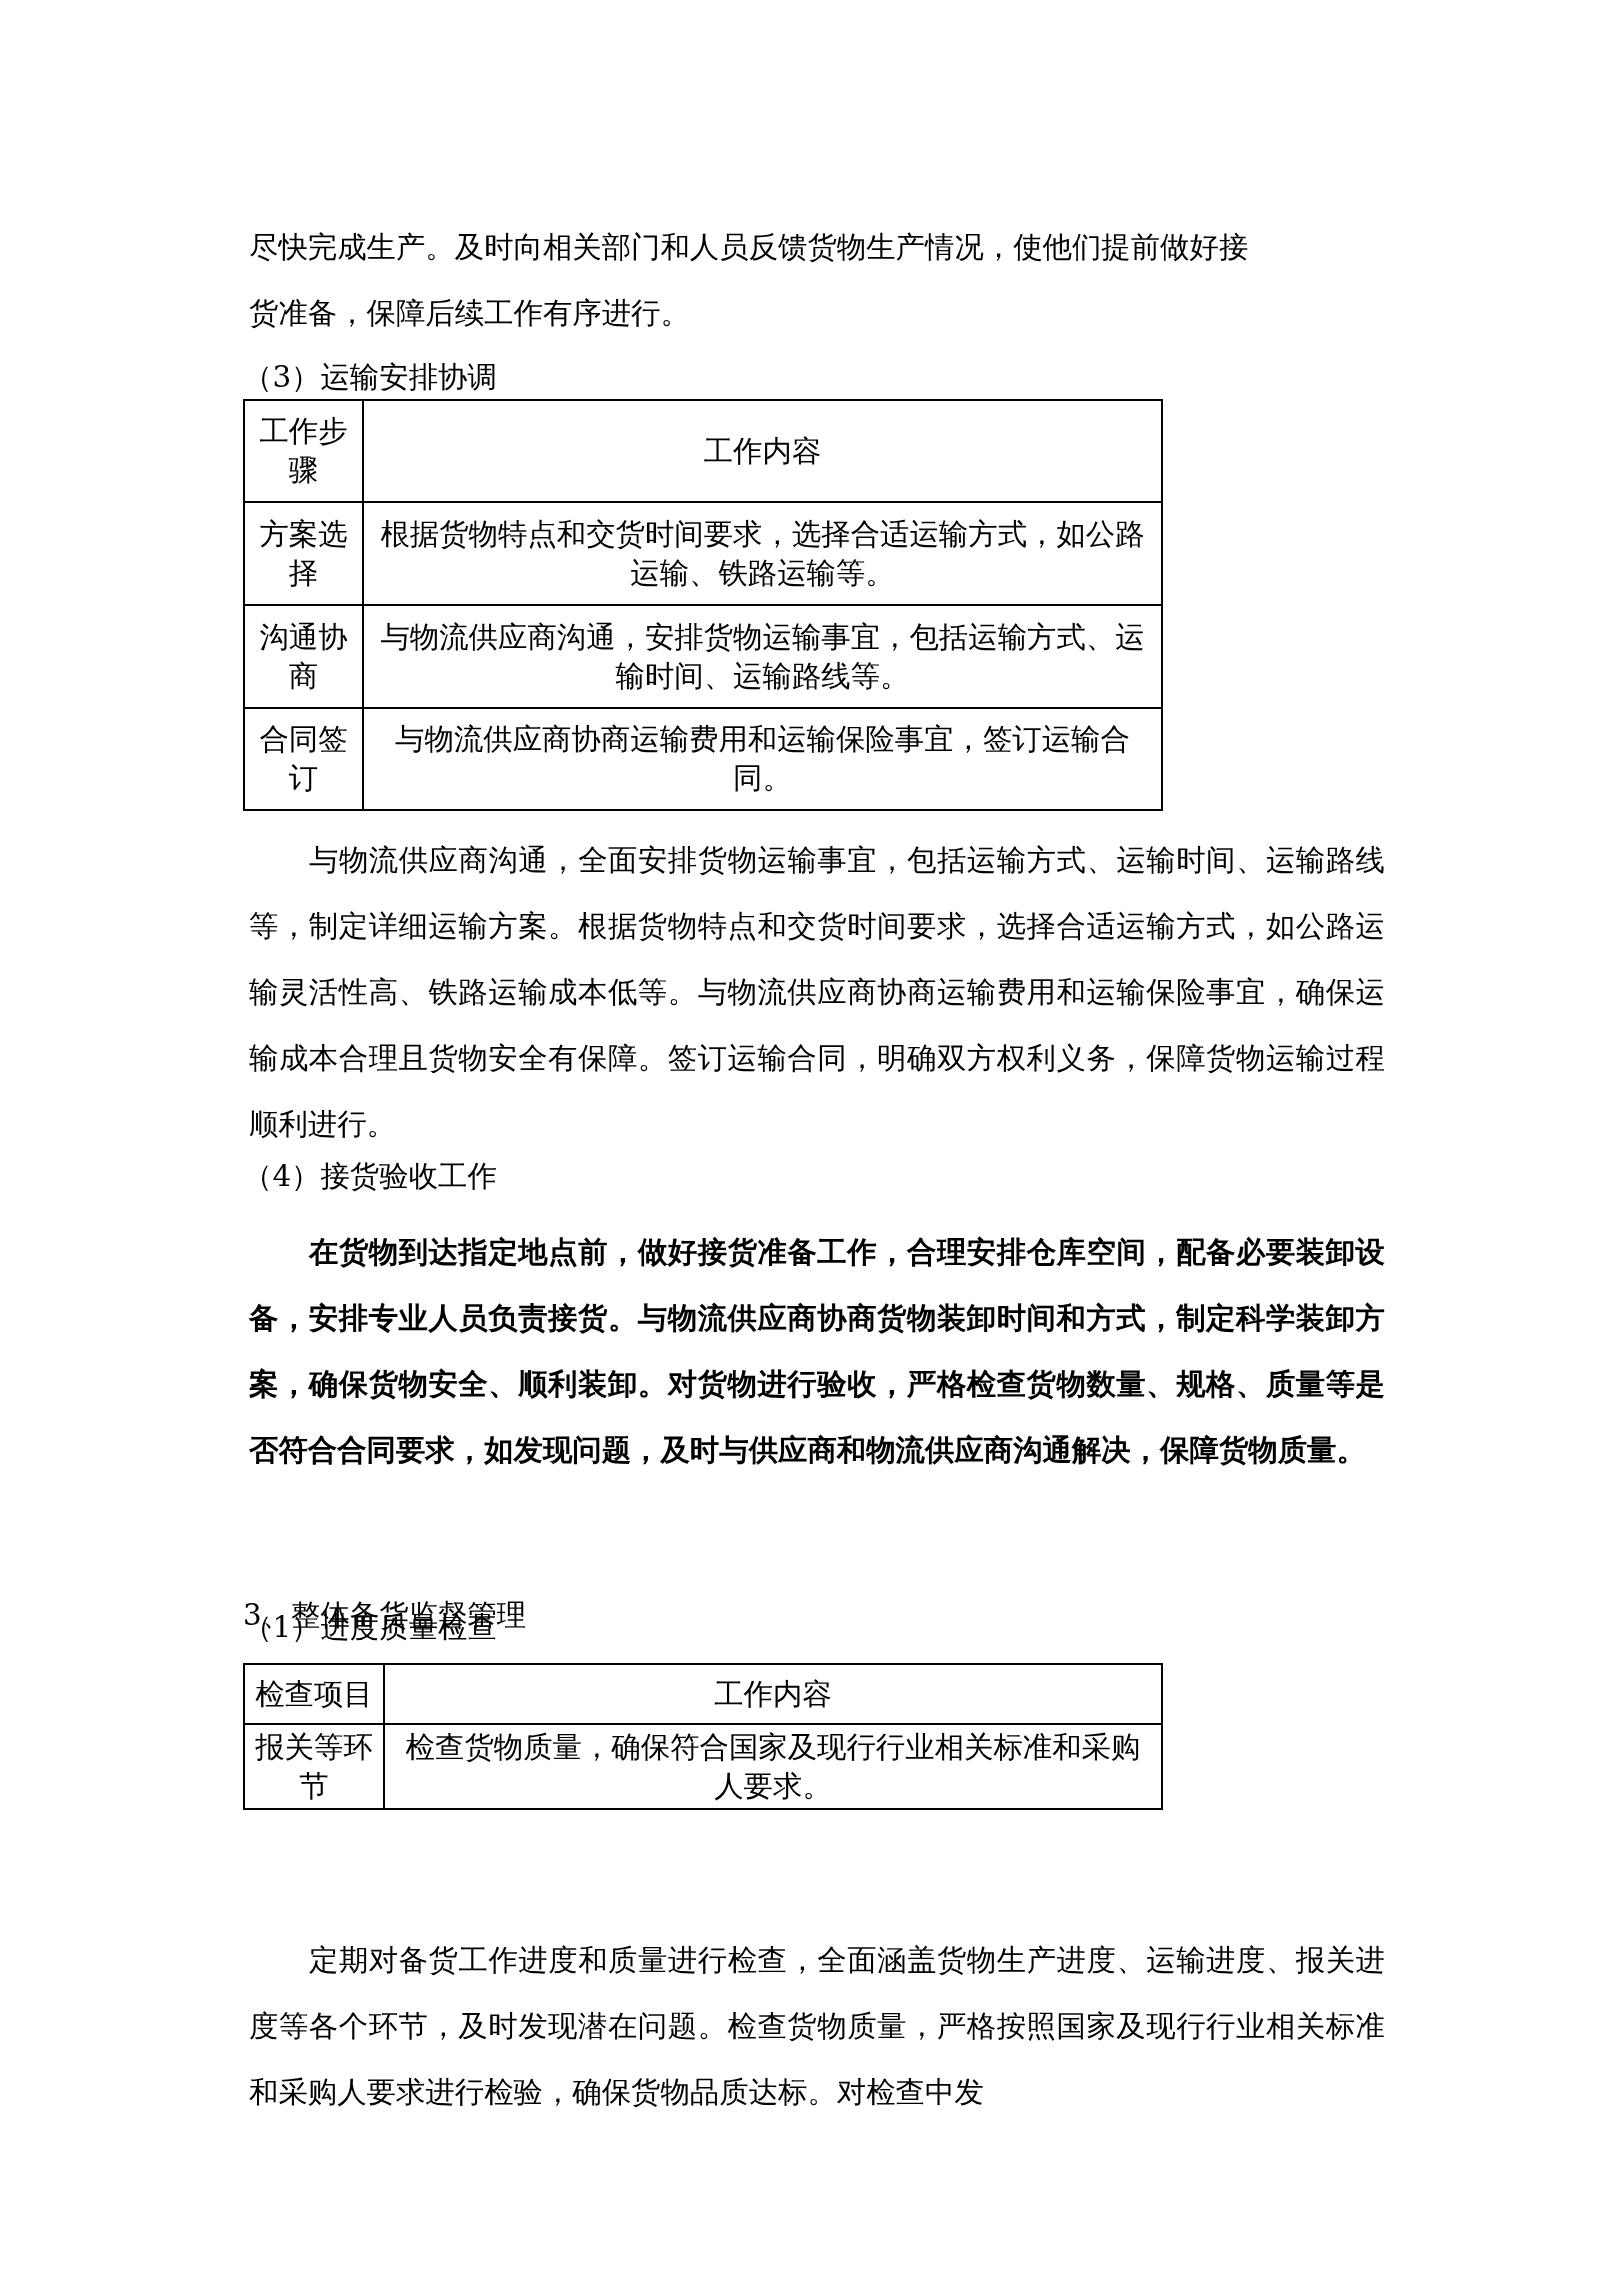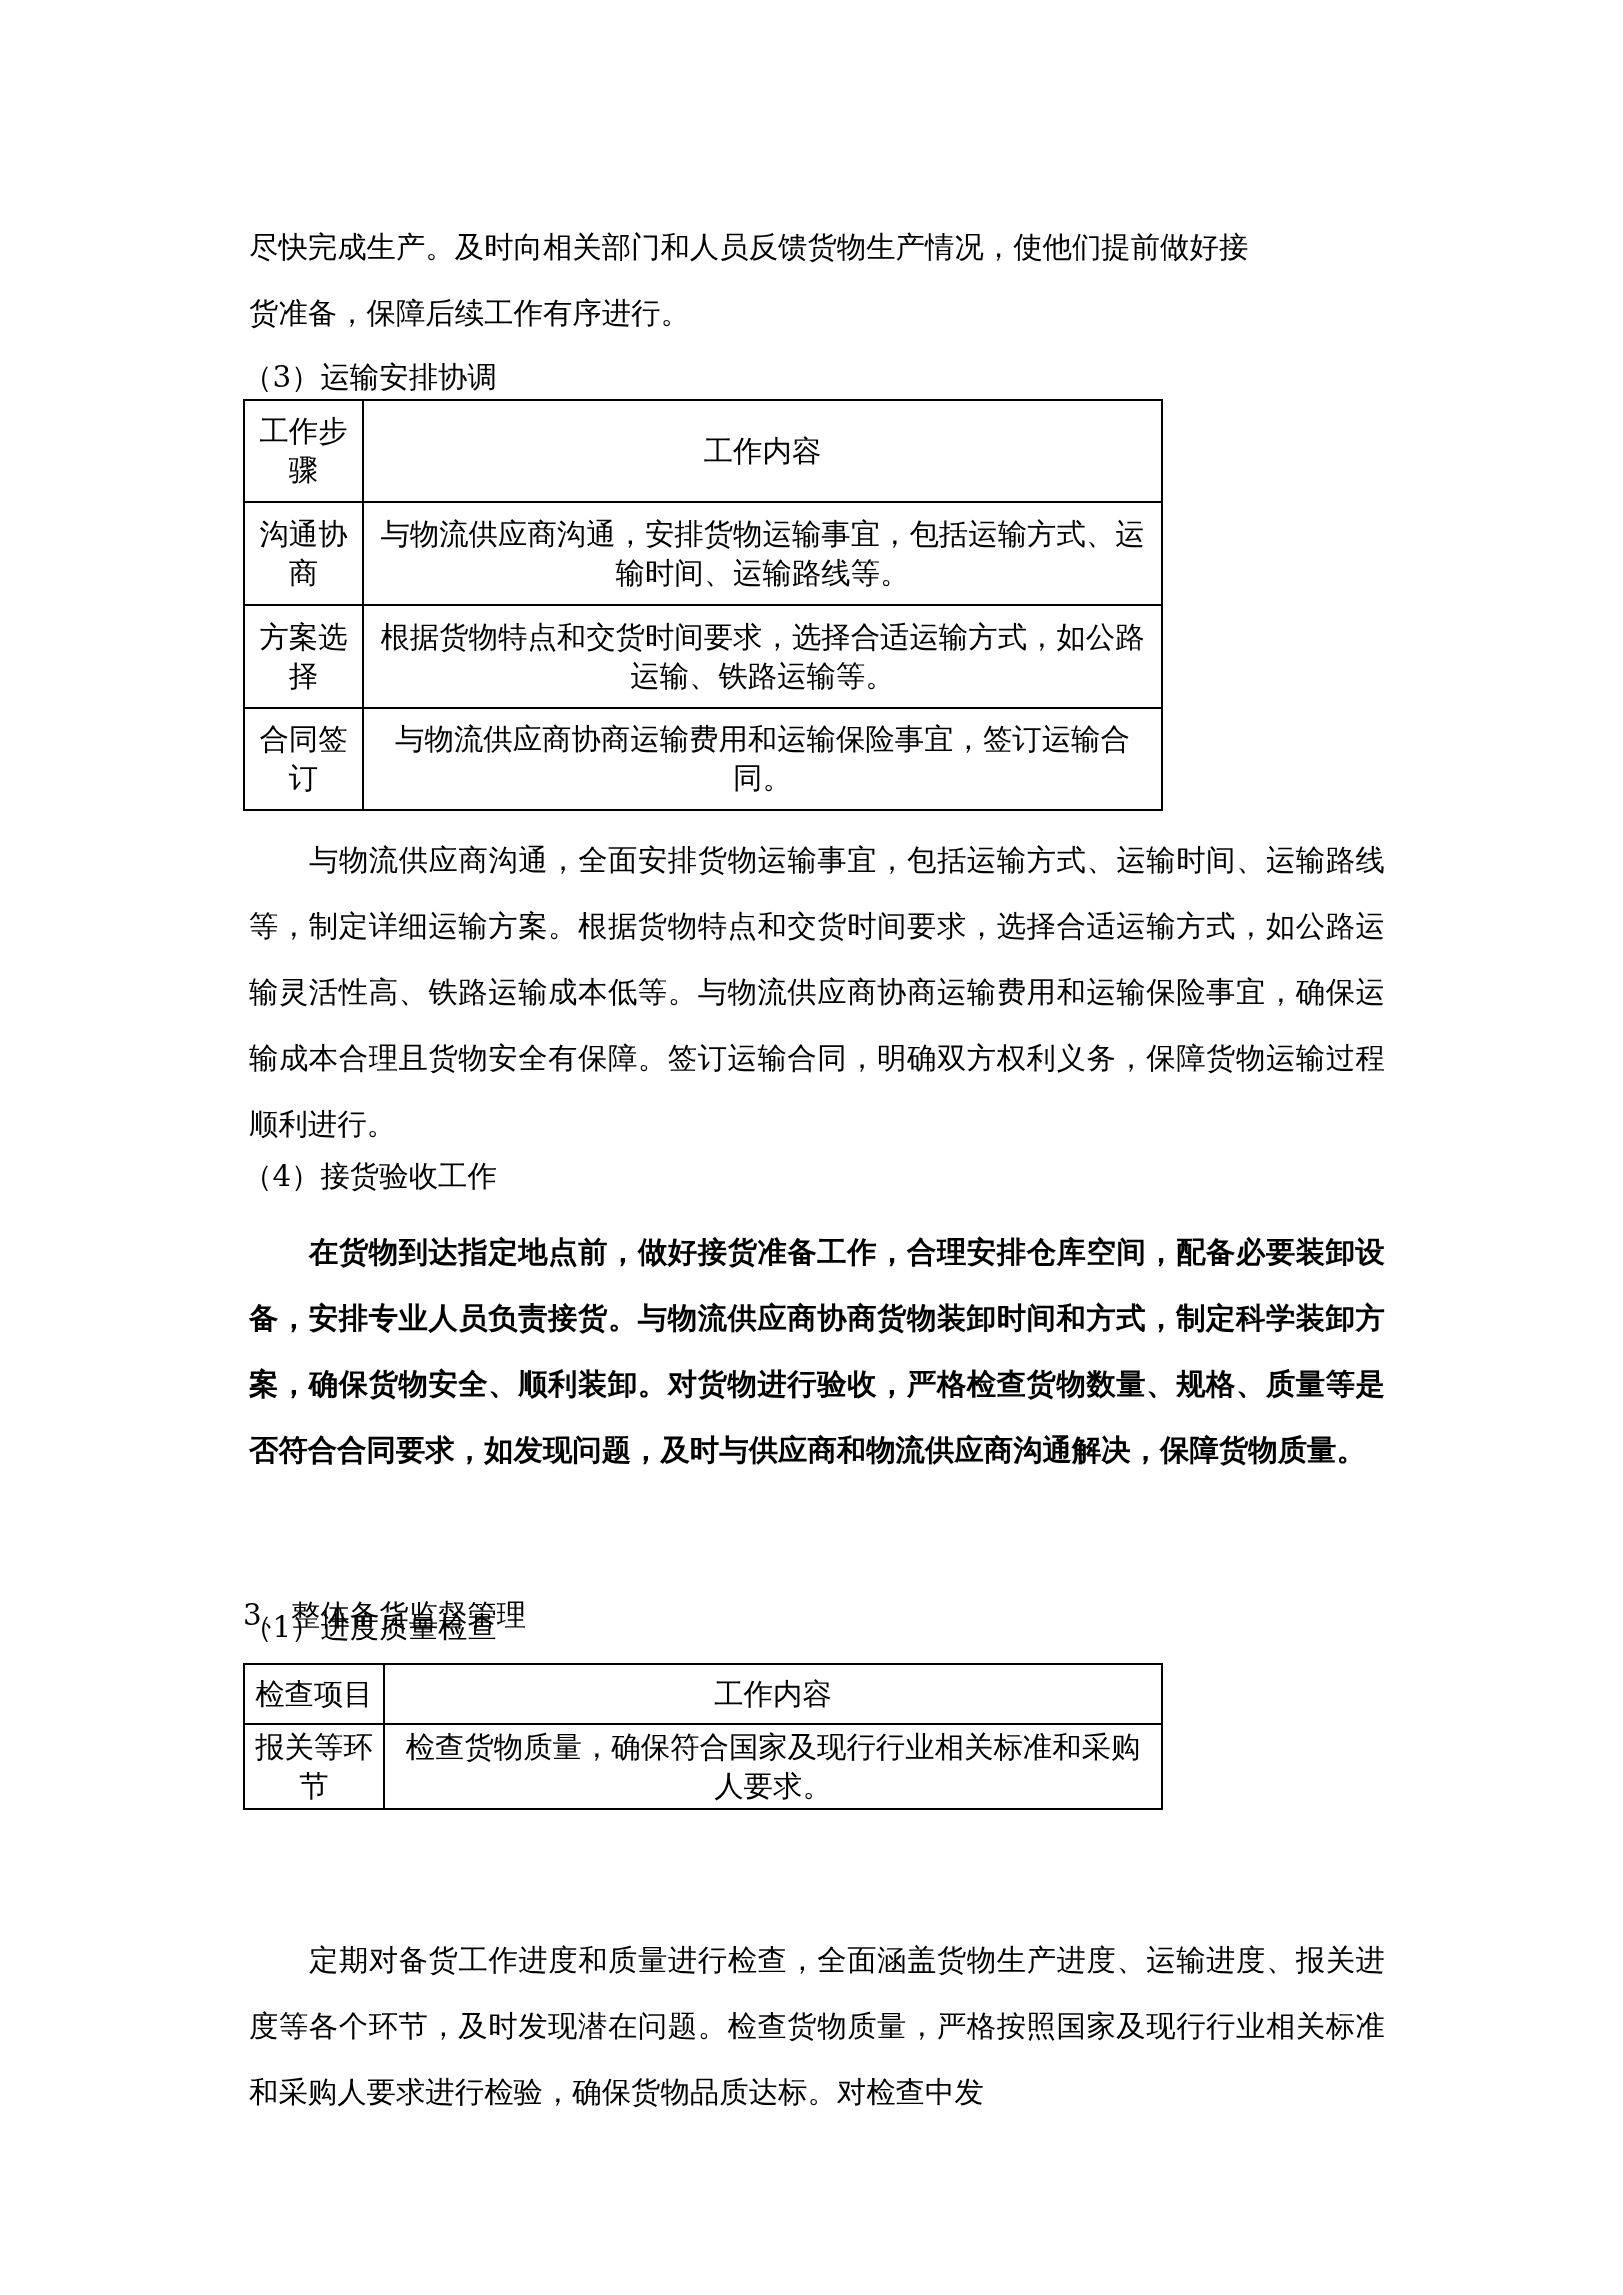--- a/index.html
+++ b/index.html
@@ -31,26 +31,26 @@
     <colgroup>
         <col style="width:119px">
         <col>
       </colgroup>
     <tbody>
         <tr style="height:102px">
       <td>工作步骤</td>
       <td>工作内容</td>
     </tr>
     <tr style="height:103px">
+      <td>方案选择</td>
+      <td>根据货物特点和交货时间要求，选择合适运输方式，如公路运输、铁路运输等。</td>
+    </tr>
+    <tr style="height:103px">
       <td>沟通协商</td>
       <td>与物流供应商沟通，安排货物运输事宜，包括运输方式、运输时间、运输路线等。</td>
-    </tr>
-    <tr style="height:103px">
-      <td>方案选择</td>
-      <td>根据货物特点和交货时间要求，选择合适运输方式，如公路运输、铁路运输等。</td>
     </tr>
     <tr style="height:102px">
       <td>合同签订</td>
       <td>与物流供应商协商运输费用和运输保险事宜，签订运输合同。</td>
     </tr>
   </tbody>
     </table>
 
   <p class="para indent" style="top:821px;">与物流供应商沟通，全面安排货物运输事宜，包括运输方式、运输时间、运输路线等，制定详细运输方案。根据货物特点和交货时间要求，选择合适运输方式，如公路运输灵活性高、铁路运输成本低等。与物流供应商协商运输费用和运输保险事宜，确保运输成本合理且货物安全有保障。签订运输合同，明确双方权利义务，保障货物运输过程顺利进行。</p>
 

